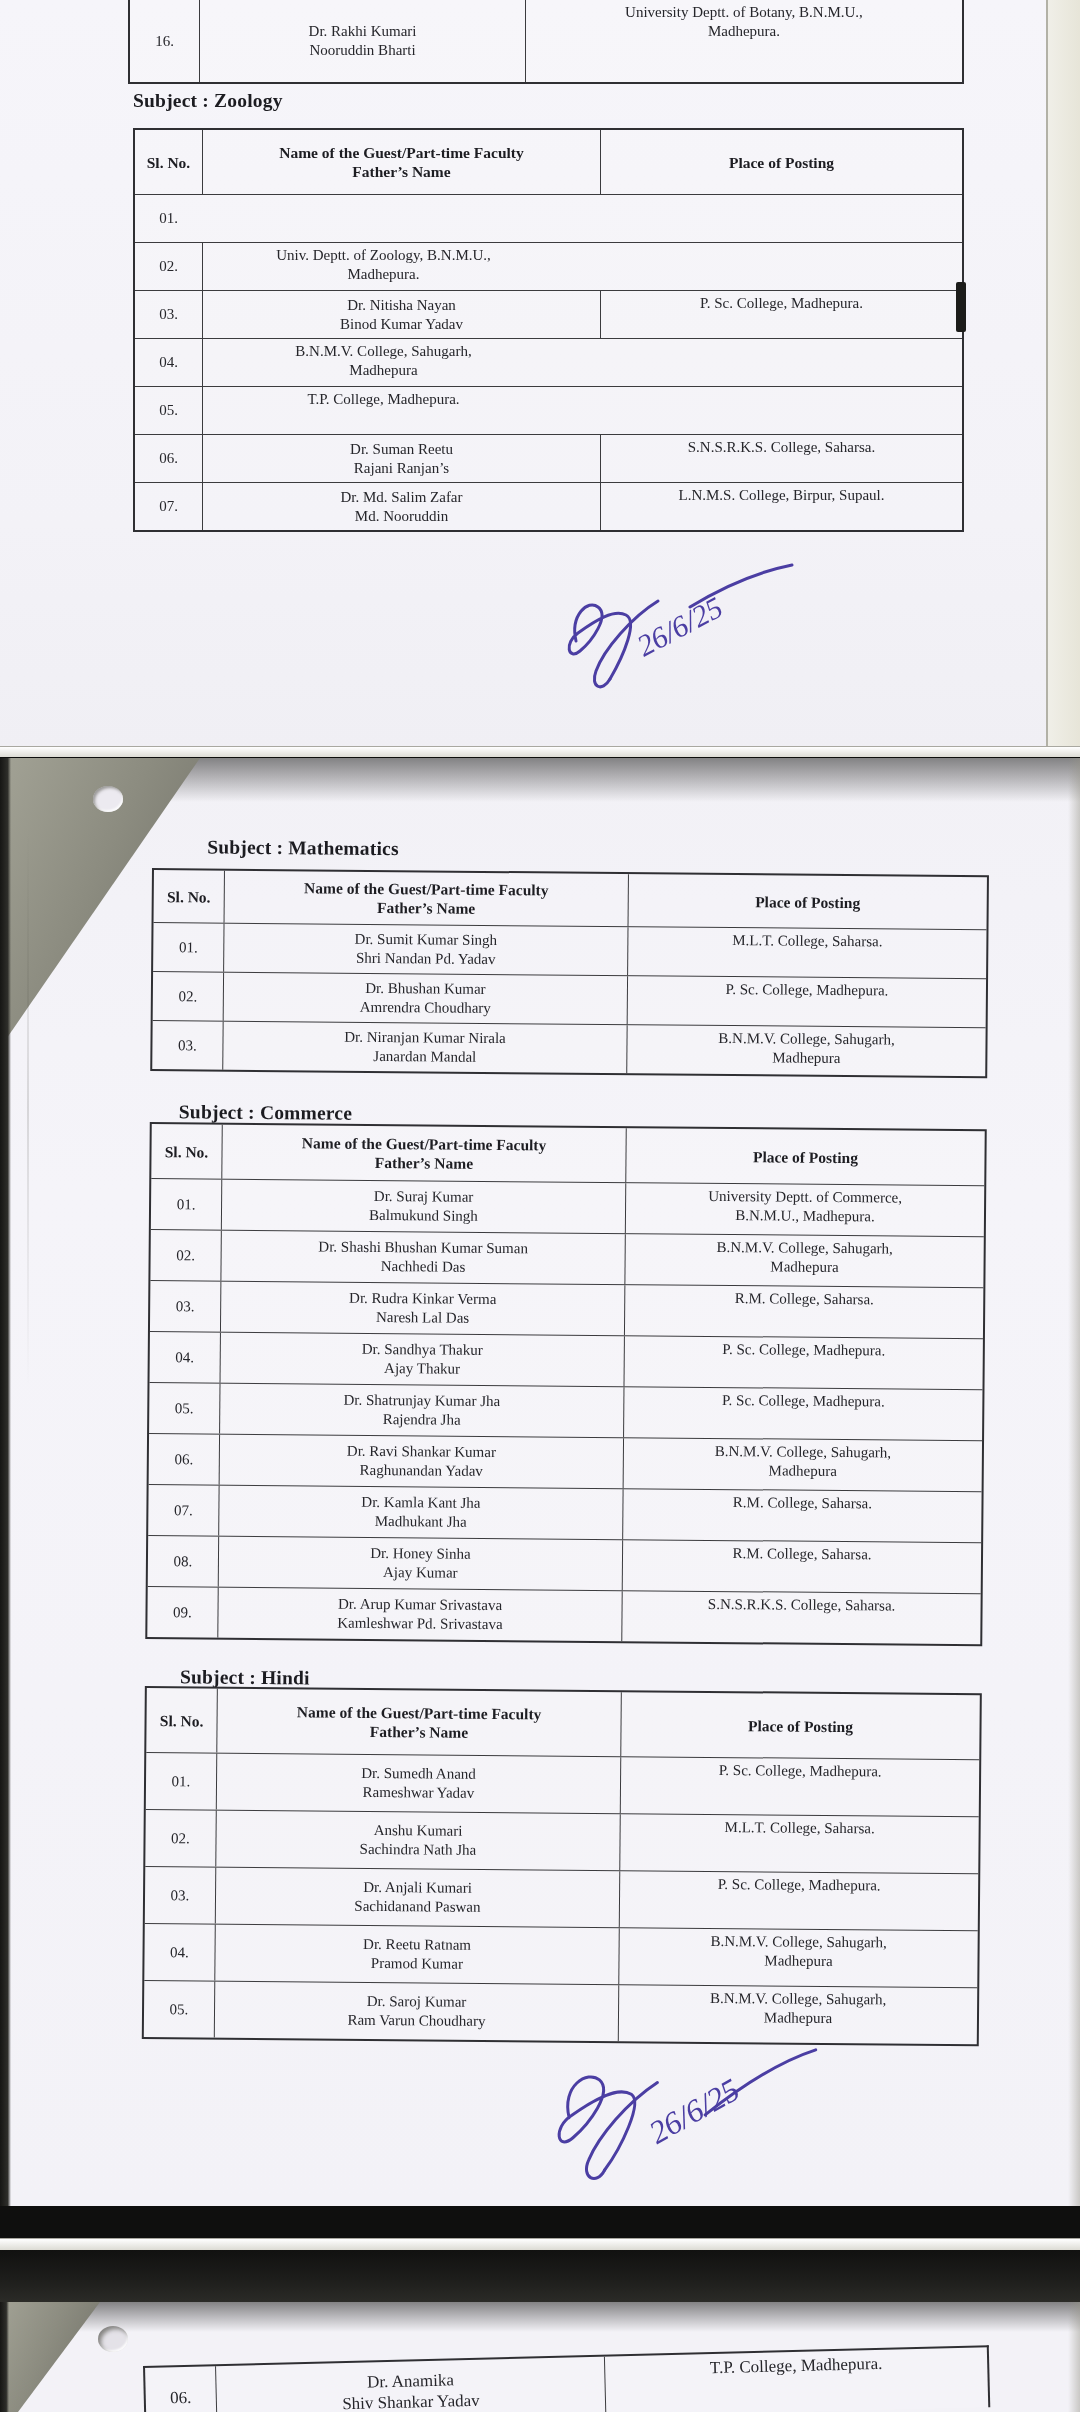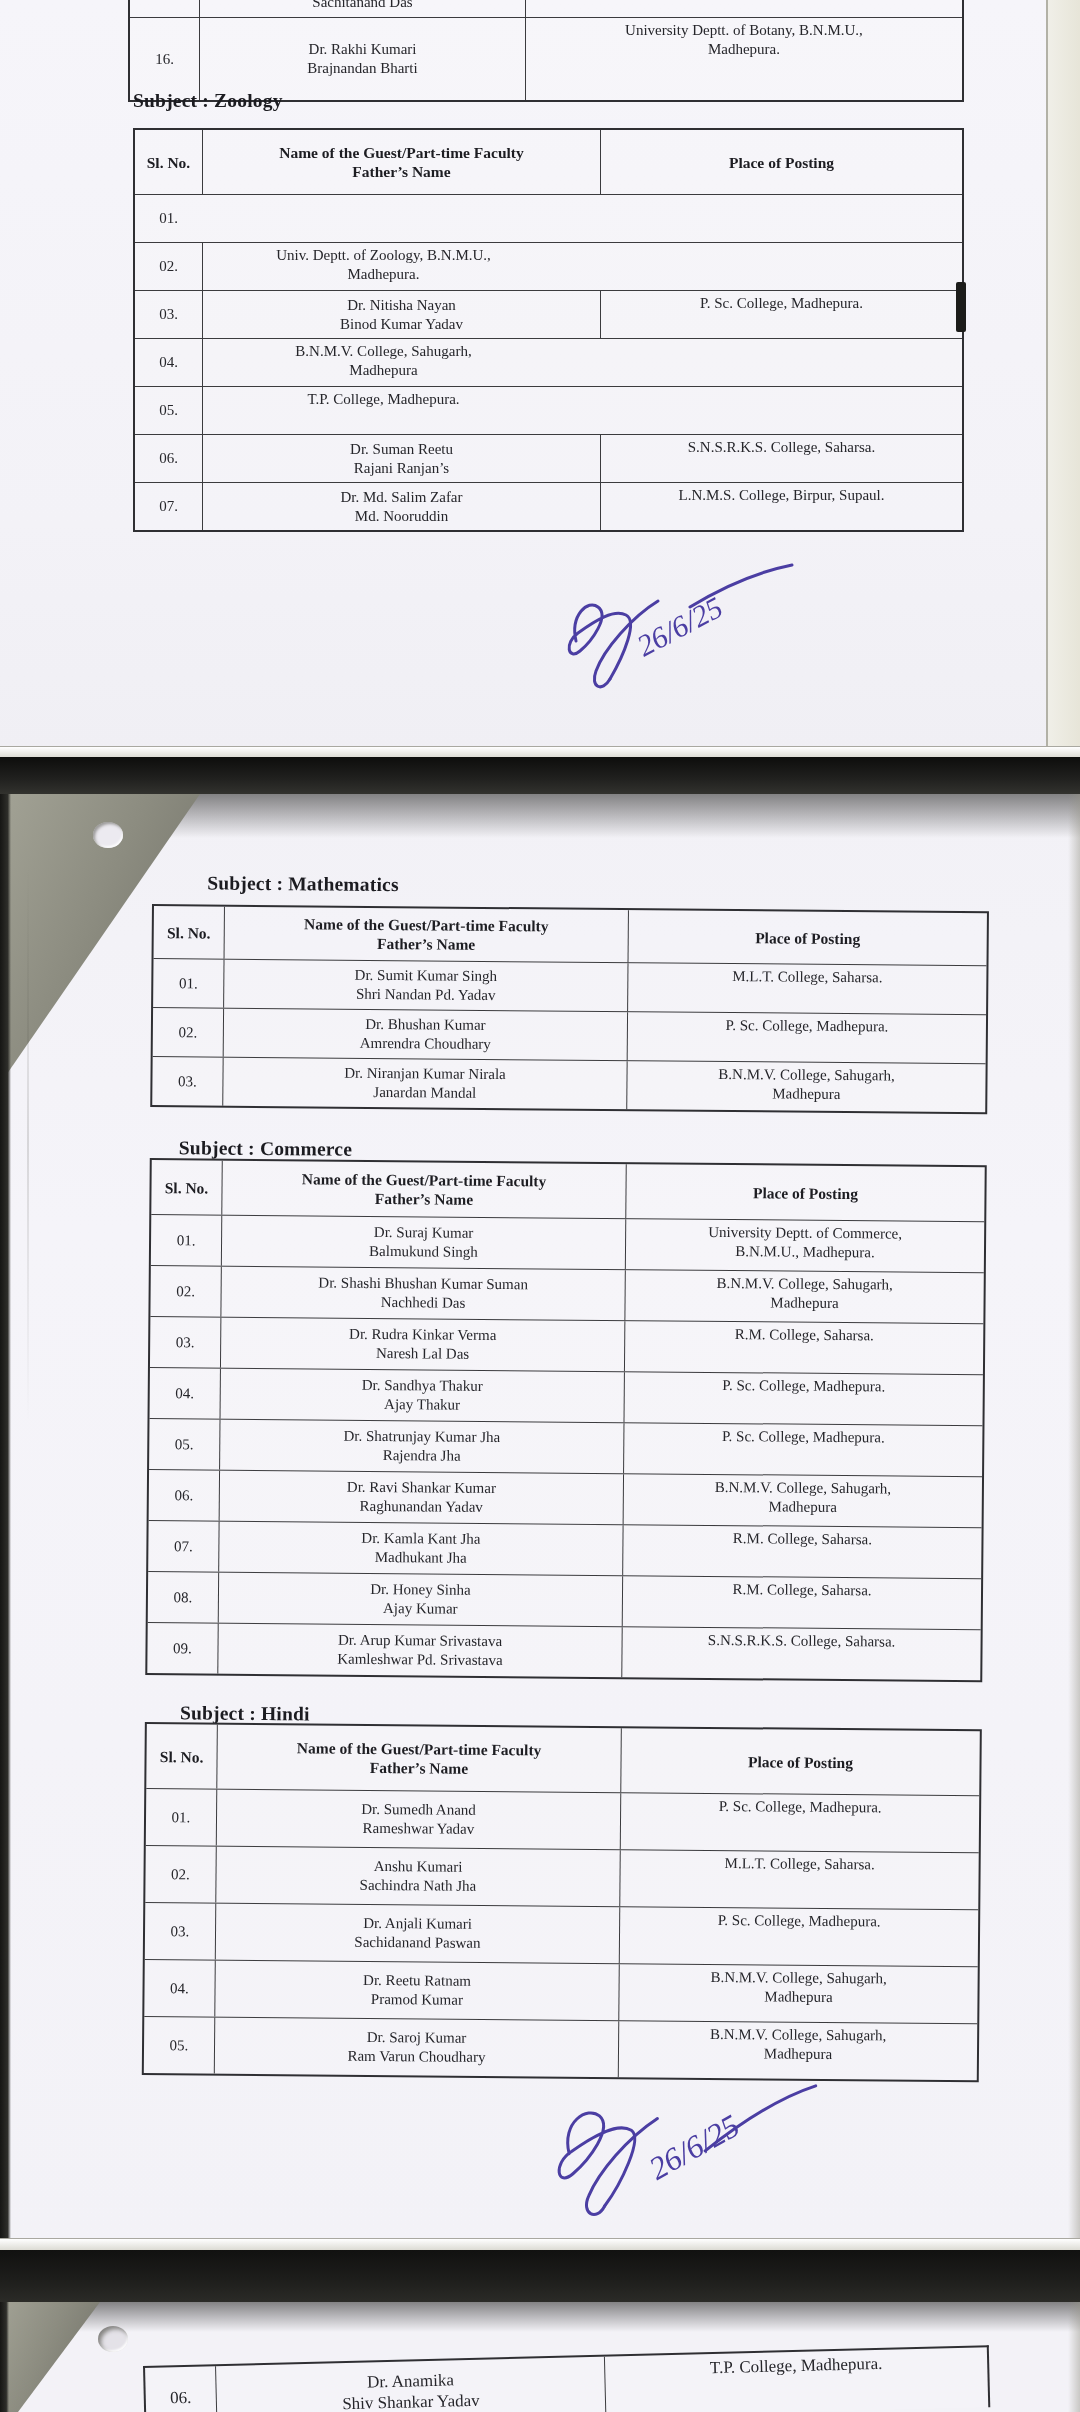--- a/index.html
+++ b/index.html
@@ -1,20 +1,20 @@
 <!DOCTYPE html>
 <html style="--ink: #4b3ea3;"><head>
 <meta charset="utf-8">
 <style>
   html,body{margin:0;padding:0;background:#0f0f0e;}
   .scan{position:relative;width:1080px;height:2412px;overflow:hidden;background:#0f0f0e;
         font-family:"Liberation Serif",serif;color:#26262b;}
   .page{position:absolute;left:0;width:1080px;}
   #page1{top:0;height:750px;background:linear-gradient(180deg,#f6f5fa 0%,#f3f2f7 70%,#f0eff4 100%);}
-  #page2{top:794px;height:1448px;background:linear-gradient(180deg,#f2f1f6 0%,#f5f4f9 30%,#f3f2f7 100%);}
+  #page2{top:758px;height:1448px;background:linear-gradient(180deg,#f2f1f6 0%,#f5f4f9 30%,#f3f2f7 100%);}
   #page3{top:2302px;height:110px;background:#f3f2f7;}
 
   
   .edge-light{position:absolute;left:0;width:1080px;background:linear-gradient(180deg,#ffffff,#d9d8d0);border-top:1px solid #a9a8a0;}
   .band-dark{position:absolute;left:0;width:1080px;}
   .beige-strip{position:absolute;background:linear-gradient(90deg,#f0efe8,#e6e4d7);border-left:2px solid #b2b1a6;}
   .left-dark-strip{position:absolute;left:0;width:11px;background:linear-gradient(90deg,#161614 0%,#2e2e2a 70%,rgba(46,46,42,0));}
   .corner-cut{position:absolute;background:linear-gradient(115deg,#a2a295 0%,#8c8c80 45%,#6d6d64 100%);}
   .hole{position:absolute;width:30px;height:26px;border-radius:50%;background:#eceaf0;
         box-shadow:inset 2px 2px 3px rgba(90,90,82,.55), inset -1px -2px 2px rgba(255,255,255,.85);}
@@ -62,32 +62,25 @@
 
   .p3-partial-place{position:absolute;text-align:center;font-size:17px;line-height:21px;}
 </style>
 </head>
 <body>
 
 <div class="scan">
 
   <section class="page" id="page1">
     <div class="ptable cols-a" id="table-botany-partial" style="left:128px;top:0;--rh:82px;">
-        <div class="trow clip-top">
-          <div class="c c-sl"></div>
-          <div class="c c-name">
-            <div class="l2">Sachitanand Das</div>
-          </div>
-          <div class="c c-place"></div>
-        </div>
         <div class="trow">
           <div class="c c-sl">16.</div>
           <div class="c c-name">
             <div class="l1">Dr. Rakhi Kumari</div>
-            <div class="l2">Brajnandan Bharti</div>
+            <div class="l2">Nooruddin Bharti</div>
           </div>
           <div class="c c-place">
             <div class="pl">University Deptt. of Botany, B.N.M.U.,</div>
             <div class="pl">Madhepura.</div>
           </div>
         </div>
       </div>
 
     <h2 class="subject" style="left:133px;top:74px;">Subject : Zoology</h2>
 

